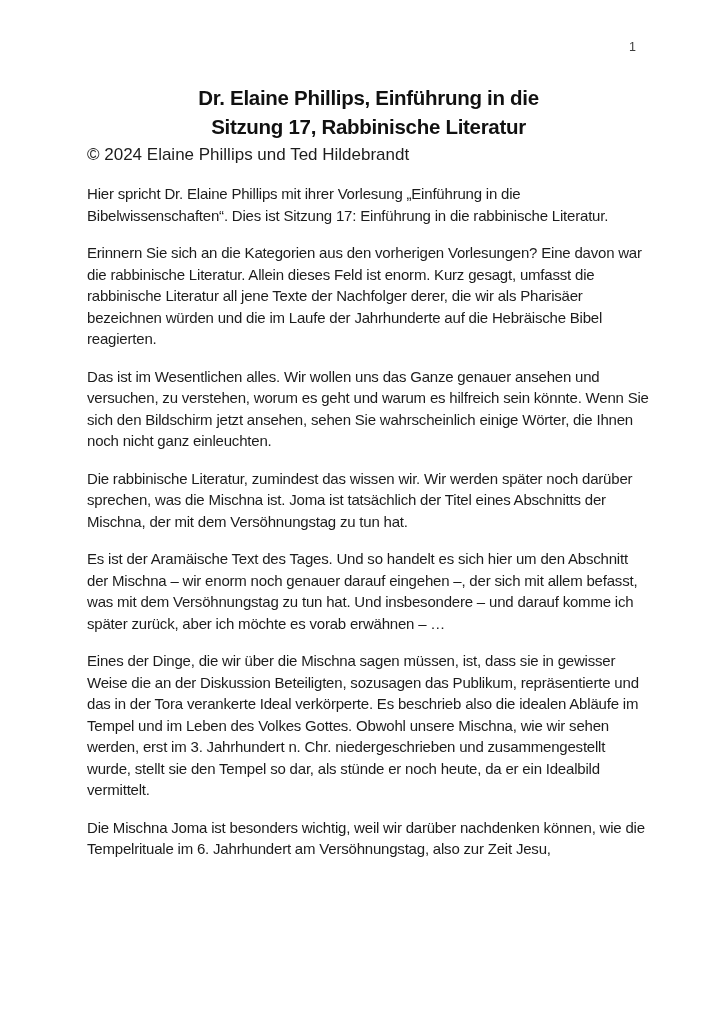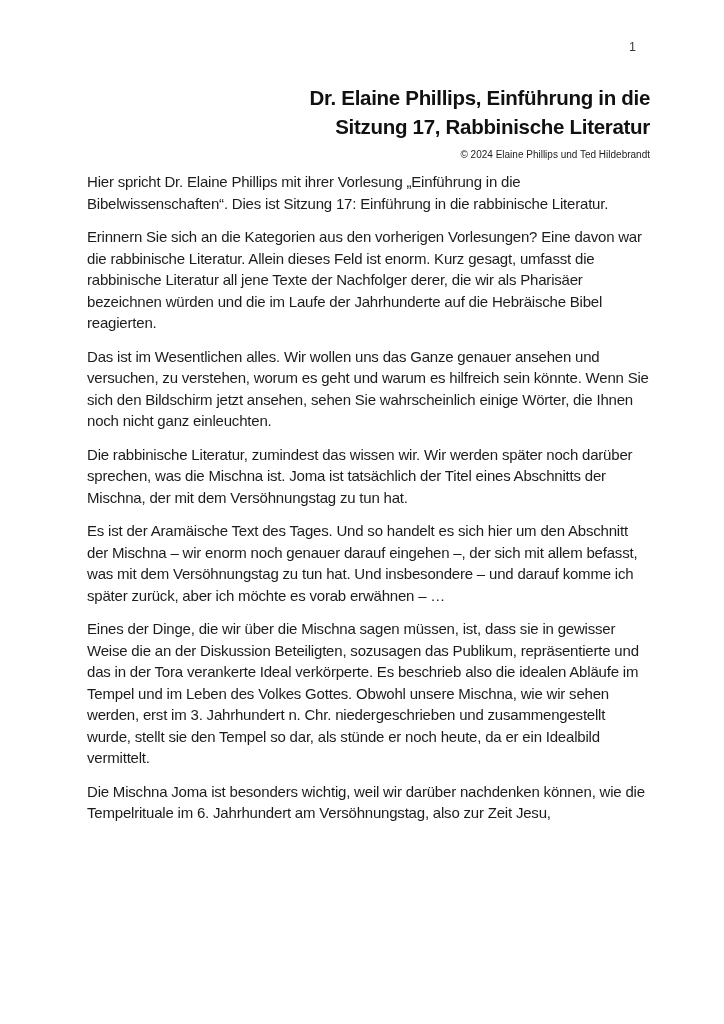--- a/index.html
+++ b/index.html
@@ -26,35 +26,35 @@
     color: #3d3d3d;
   }
   .content {
     position: absolute;
     left: 87px;
     top: 0;
     width: 563px;
     padding-top: 84px;
   }
   .doc-title {
-    text-align: right;
+    text-align: center;
     font-weight: bold;
     font-size: 20.5px;
     line-height: 28.5px;
     letter-spacing: -0.3px;
     color: #111111;
   }
   .copyright {
-    text-align: right;
-    font-size: 10px;
+    text-align: left;
+    font-size: 17px;
     line-height: 21px;
-    margin: 3px 0 6px 0;
+    margin: 3px 0 18px 0;
   }
   .body-text p {
-    margin: 0 0 12px 0;
+    margin: 16px 0 12px 0;
     font-size: 15px;
     line-height: 21.5px;
     letter-spacing: -0.2px;
     text-align: left;
   }
 </style>
 </head>
 <body>
 
 <div class="page">

